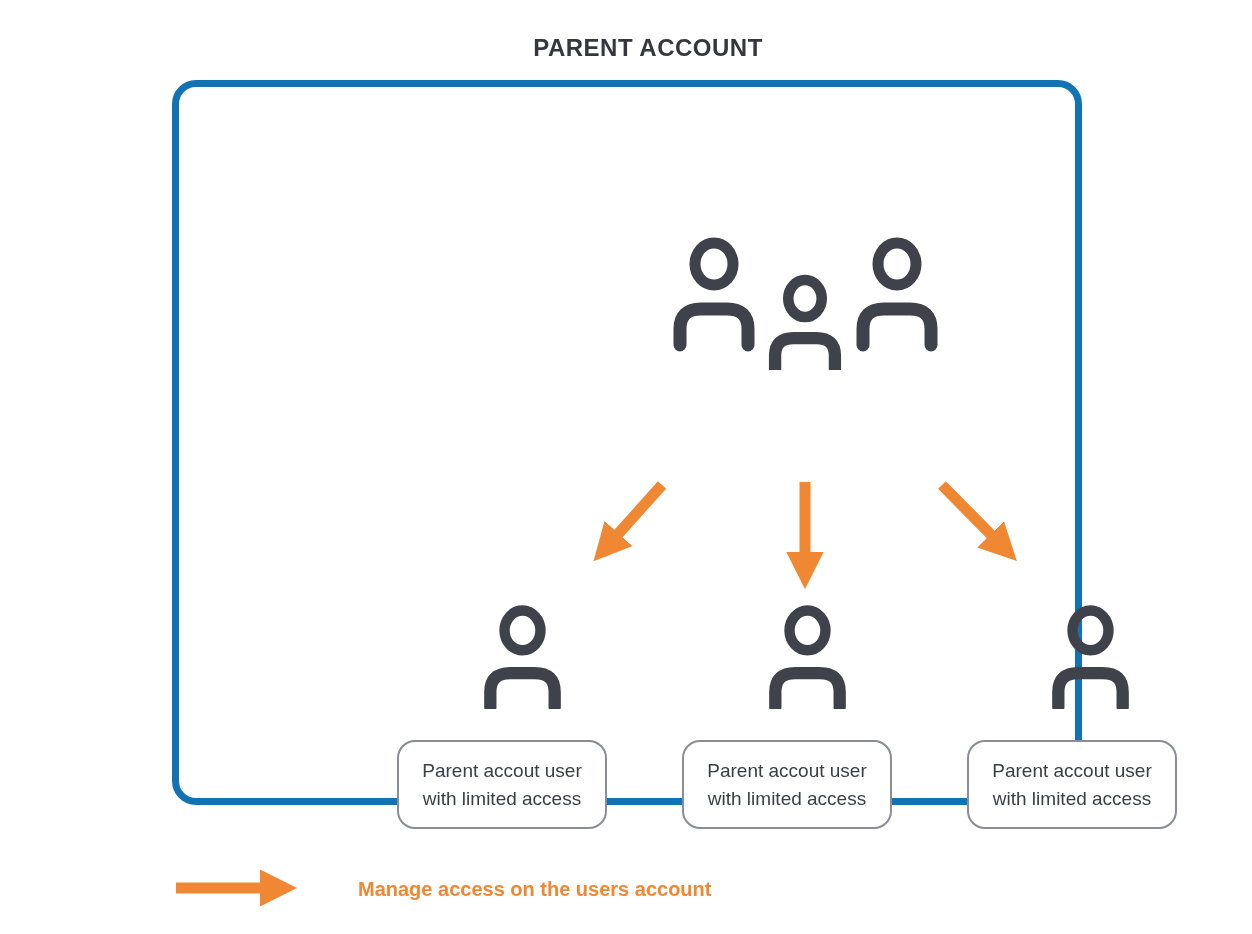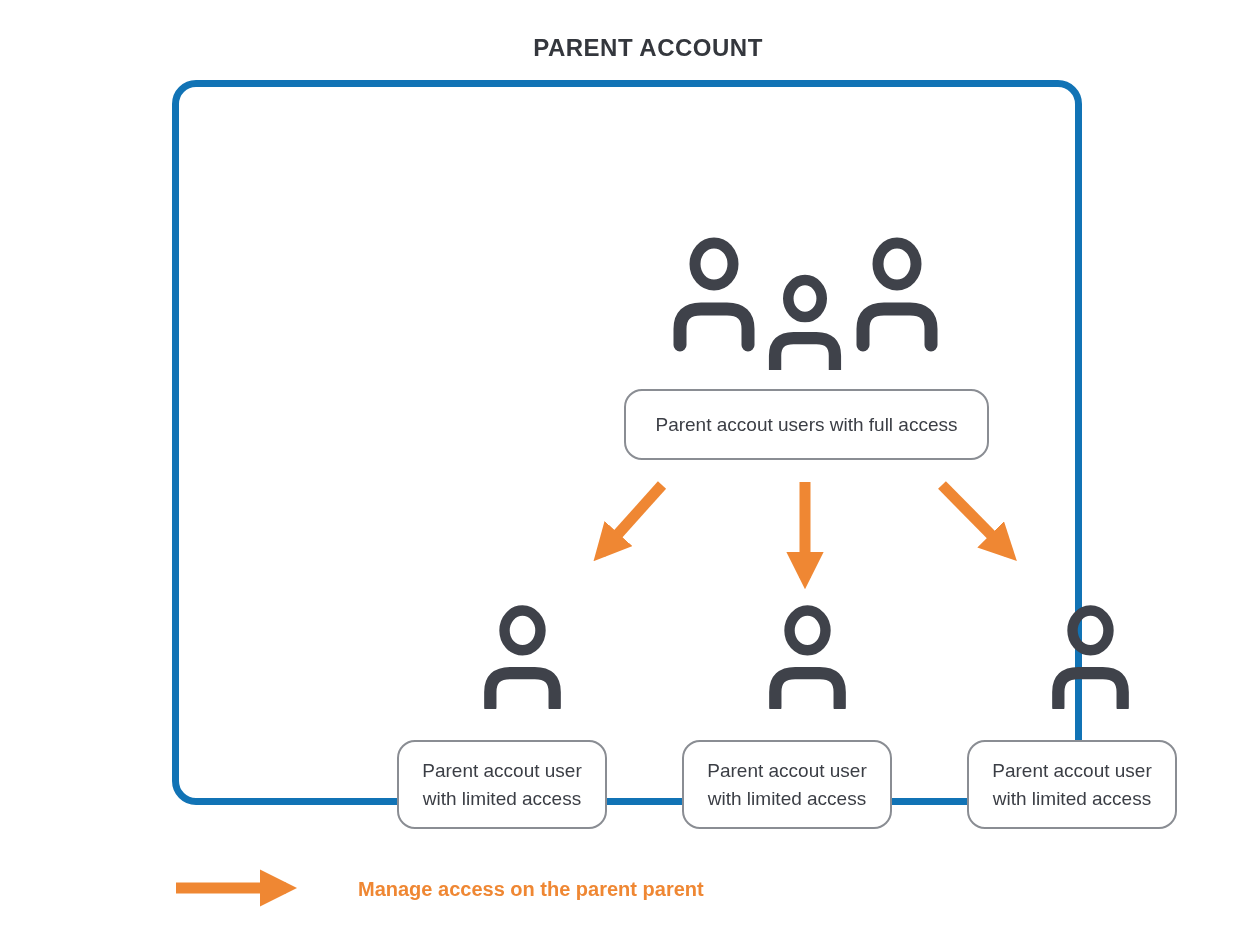--- a/index.html
+++ b/index.html
@@ -72,23 +72,20 @@
         <path d="M16 110 V94 Q16 74 37 74 H63 Q84 74 84 94 V110" stroke-width="13" stroke-linecap="round"></path>
       </g>
 
       <g transform="translate(97,38) scale(0.88)">
         <ellipse cx="50" cy="29" rx="19" ry="21" stroke-width="12"></ellipse>
         <path d="M16 110 V94 Q16 74 37 74 H63 Q84 74 84 94 V110" stroke-width="14" stroke-linecap="round"></path>
       </g>
     </g>
   </svg>
 
-  <div class="pill pill-top">
-    <span>Parent accout users with full access</span>
-  </div>
 
   <svg class="icon-svg flow-arrows" width="480" height="125" viewBox="0 0 480 125">
     <defs>
       <marker id="ah" viewBox="0 0 10 10" refX="7" refY="5" markerWidth="3.4" markerHeight="3.4" orient="auto">
         <path class="arrowhead" d="M0 0 L10 5 L0 10 z"></path>
       </marker>
     </defs>
     <line class="arrow-line" x1="93" y1="10" x2="32" y2="78" marker-end="url(#ah)"></line>
     <line class="arrow-line" x1="236" y1="7" x2="236" y2="103" marker-end="url(#ah)"></line>
     <line class="arrow-line" x1="373" y1="10" x2="440" y2="78" marker-end="url(#ah)"></line>
@@ -130,14 +127,14 @@
 
 <div class="legend">
   <svg class="legend-arrow" width="150" height="44" viewBox="0 0 150 44">
     <defs>
       <marker id="ah2" viewBox="0 0 10 10" refX="7" refY="5" markerWidth="3.4" markerHeight="3.4" orient="auto">
         <path class="arrowhead" d="M0 0 L10 5 L0 10 z"></path>
       </marker>
     </defs>
     <line class="arrow-line" x1="4" y1="22" x2="114" y2="22" marker-end="url(#ah2)"></line>
   </svg>
-  <span class="legend-label">Manage access on the parent parent</span>
+  <span class="legend-label">Manage access on the users account</span>
 </div>
 
 </body></html>

